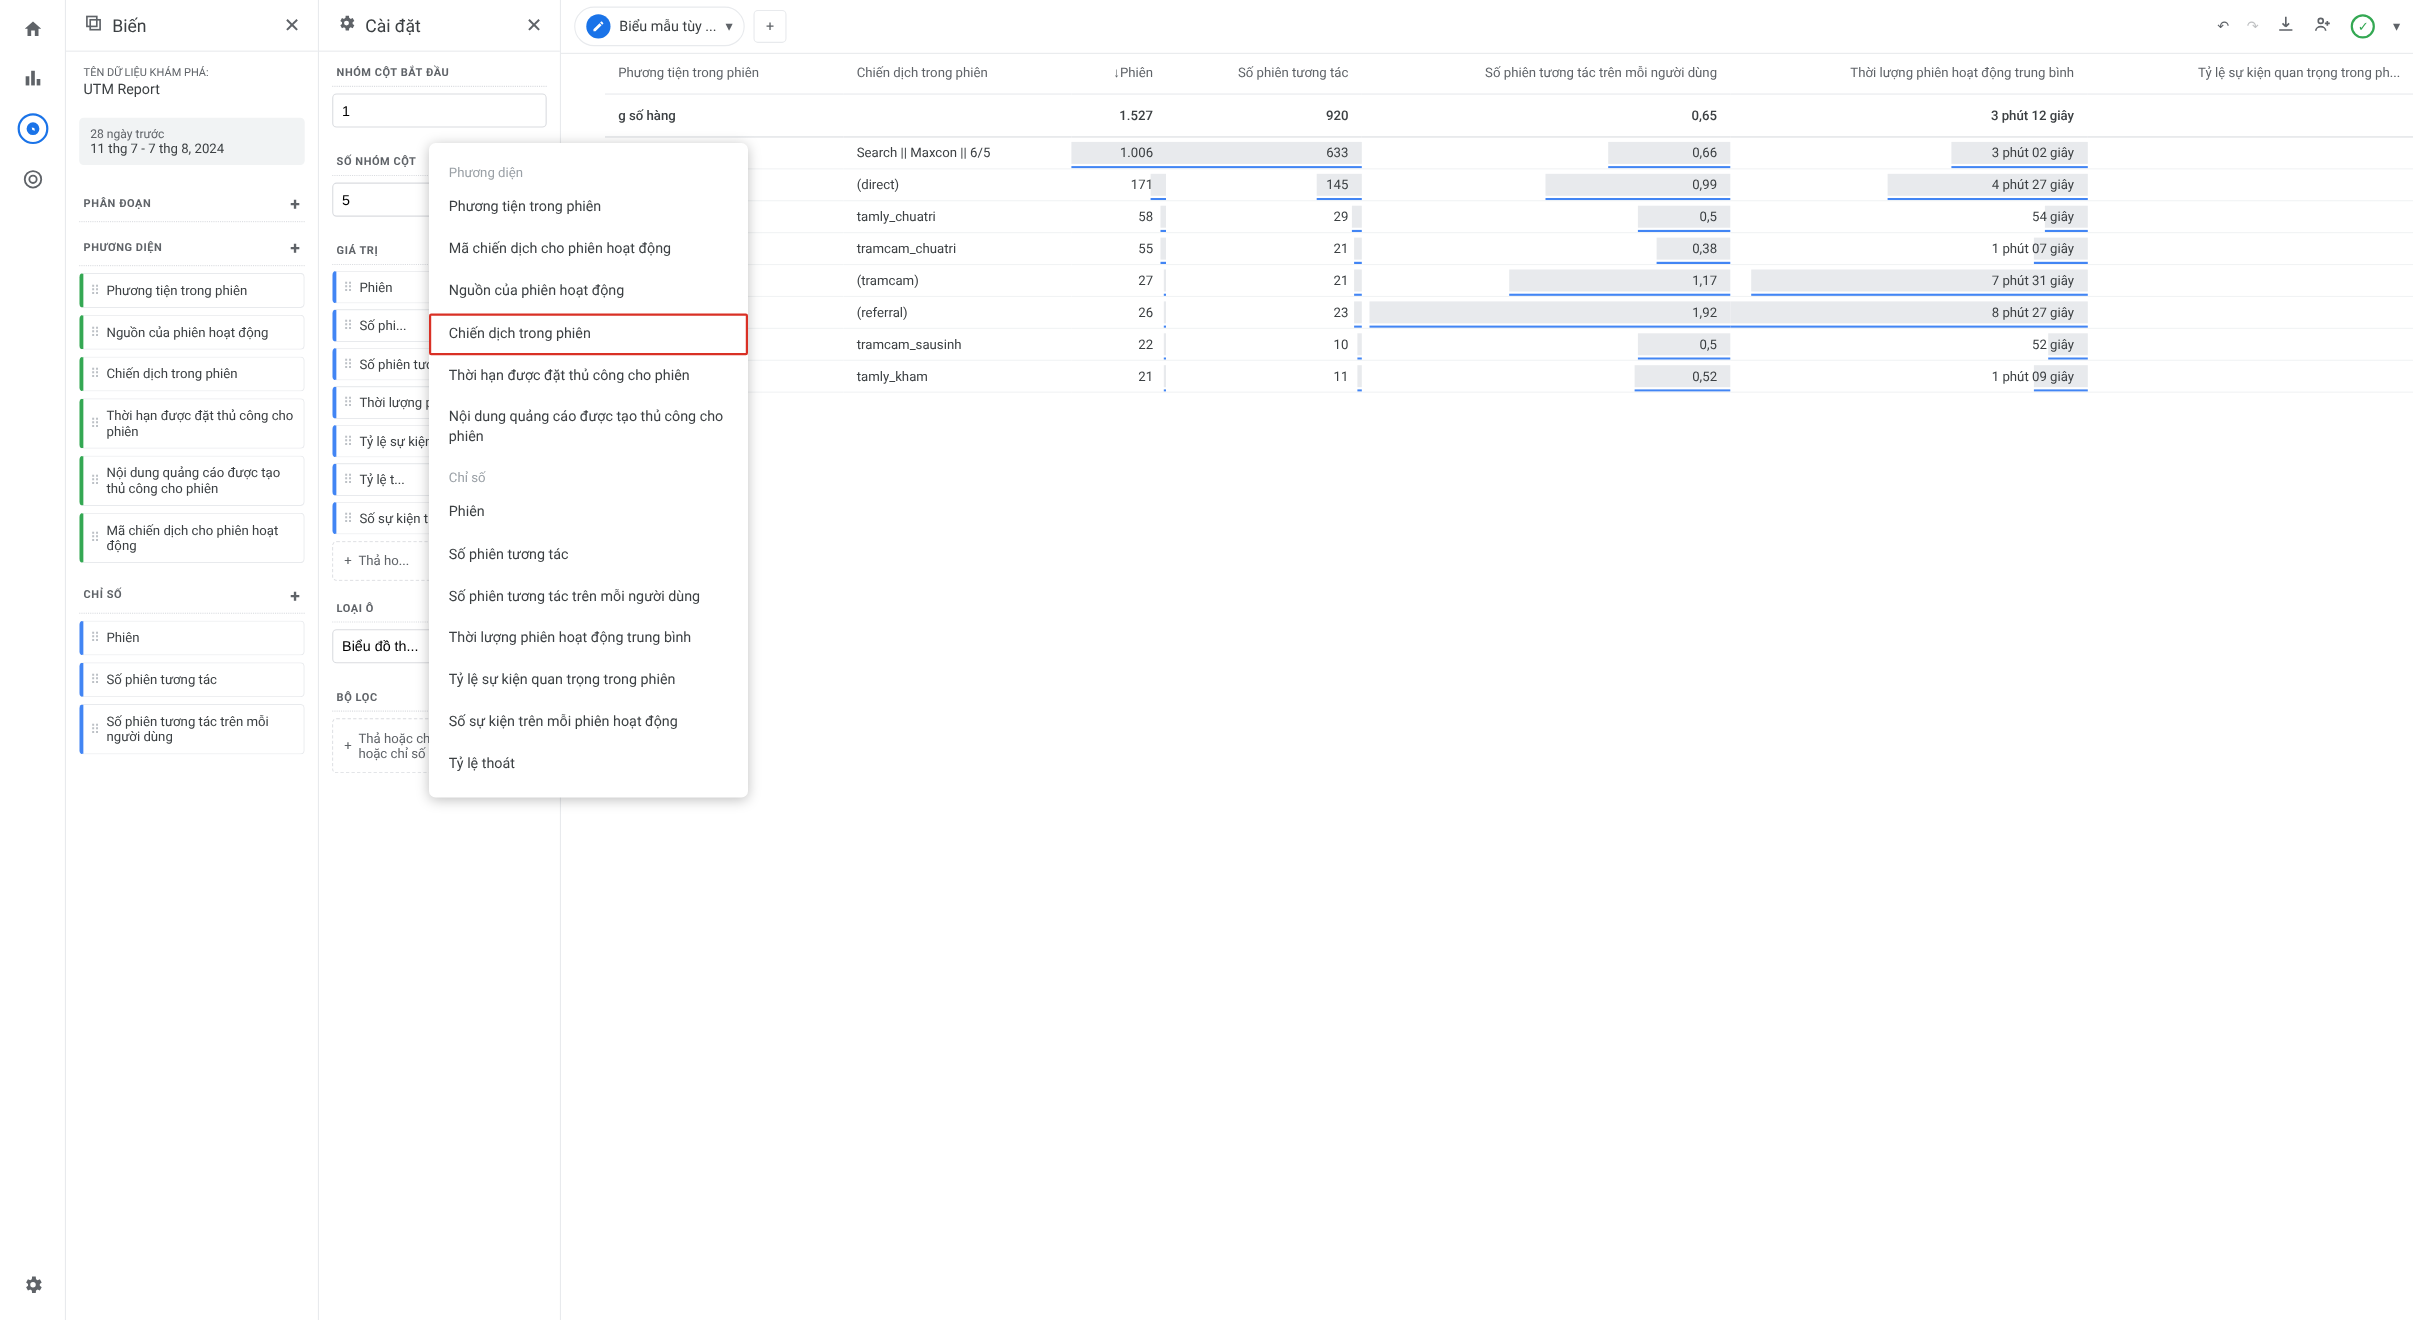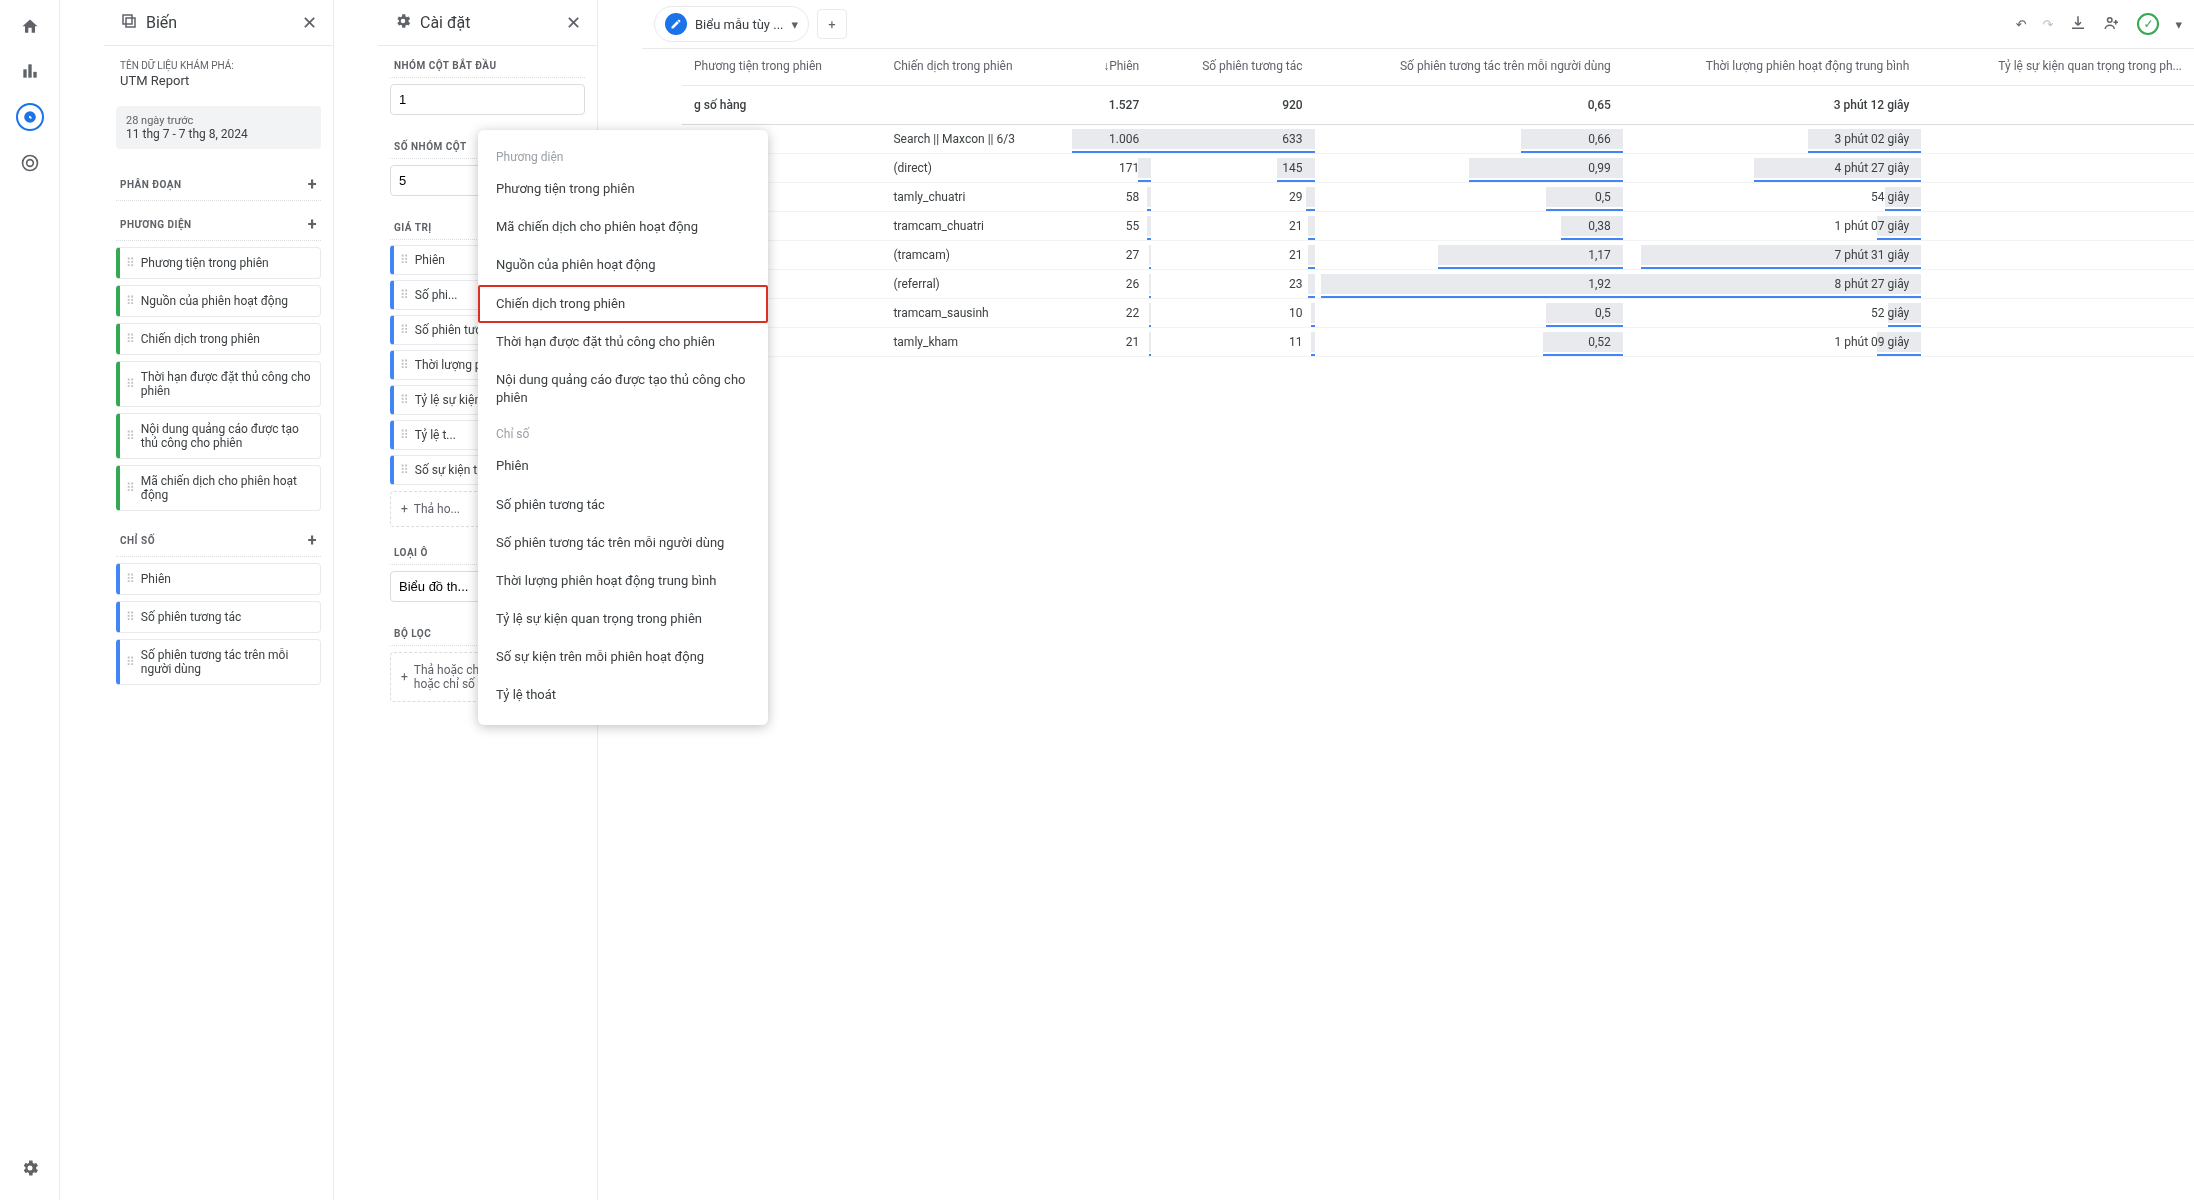--- a/index.html
+++ b/index.html
@@ -1,17 +1,17 @@
 <!DOCTYPE html>
 <html><head>
 <meta charset="utf-8">
 <style>
 * { box-sizing: border-box; margin: 0; padding: 0; }
 body { font-family: 'Roboto', Arial, sans-serif; font-size: 13px; color: #3c4043; background: #fff; overflow: hidden; }
-.app { display: flex; height: 100vh; gap: 44px; }
+.app { display: flex; height: 100vh; }
 .leftbar { width: 60px; border-right: 1px solid #e8eaed; display: flex; flex-direction: column; align-items: center; padding-top: 15px; gap: 20px; }
 .leftbar .icon { width: 24px; height: 24px; display: flex; align-items: center; justify-content: center; color: #5f6368; cursor: pointer; }
 .leftbar .icon.active { color: #1a73e8; }
 .leftbar .icon.circled { border: 2px solid #1a73e8; border-radius: 50%; width: 28px; height: 28px; }
 .leftbar .gear { margin-top: auto; margin-bottom: 20px; }
 .panel { border-right: 1px solid #e8eaed; display: flex; flex-direction: column; }
 .panel.vars { width: 230px; }
 .panel.settings { width: 220px; position: relative; }
 .panel-head { display: flex; align-items: center; padding: 12px 16px; border-bottom: 1px solid #e8eaed; gap: 8px; }
 .panel-head .title { font-size: 16px; color: #3c4043; flex: 1; }
@@ -297,21 +297,21 @@
             <td class="left">g số hàng</td>
             <td></td>
             <td>1.527</td>
             <td>920</td>
             <td>0,65</td>
             <td>3 phút 12 giây</td>
             <td></td>
           </tr>
         <tr>
     <td class="left"></td>
-    <td class="left">Search || Maxcon || 6/3</td>
+    <td class="left">Search || Maxcon || 6/5</td>
     <td class="bar-cell"><span class="bar-bg" style="width:100%"></span><span class="bar-underline" style="width:100%"></span>1.006</td>
     <td class="bar-cell"><span class="bar-bg" style="width:100%"></span><span class="bar-underline" style="width:100%"></span>633</td>
     <td class="bar-cell"><span class="bar-bg" style="width:33%"></span><span class="bar-underline" style="width:33%"></span>0,66</td>
     <td class="bar-cell"><span class="bar-bg" style="width:38%"></span><span class="bar-underline" style="width:38%"></span>3 phút 02 giây</td>
     <td></td>
   </tr>
             <tr>
     <td class="left">ne)</td>
     <td class="left">(direct)</td>
     <td class="bar-cell"><span class="bar-bg" style="width:17%"></span><span class="bar-underline" style="width:17%"></span>171</td>

